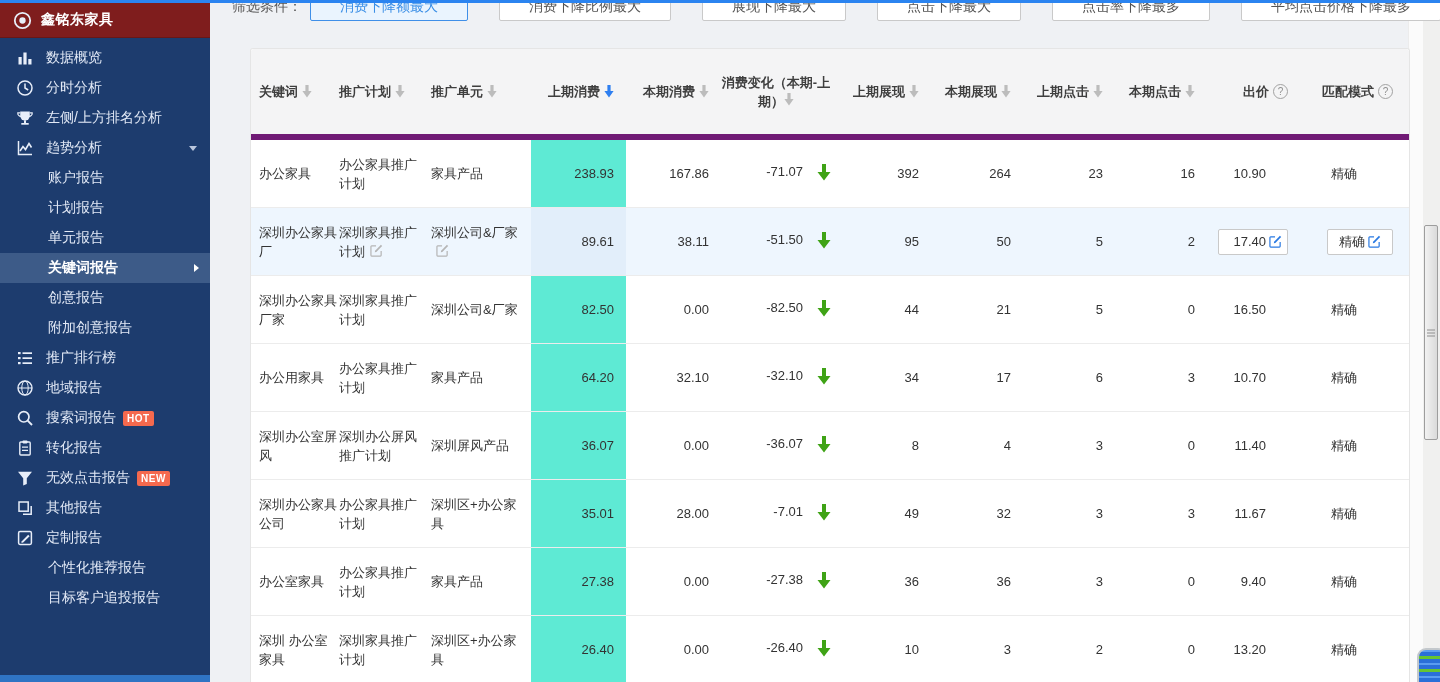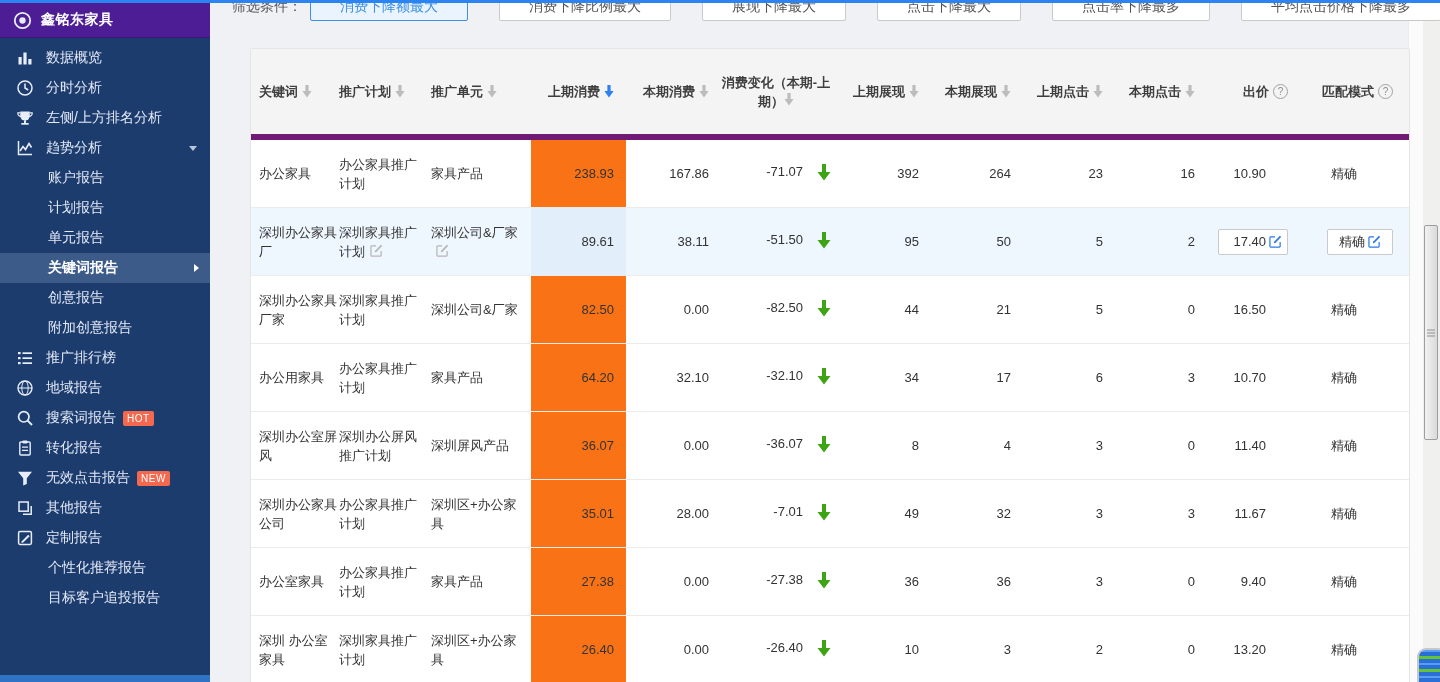--- a/index.html
+++ b/index.html
@@ -8,29 +8,29 @@
     background:#eff1f4;
     font-family:"Liberation Sans", sans-serif;
     -webkit-font-smoothing:antialiased;
   }
   
   .top-strip{position:absolute;left:0;top:0;width:1440px;height:3px;background:#2b84f0;z-index:5;}
 
   
   .sidebar{position:absolute;left:0;top:3px;width:210px;height:672px;background:#1d3c6e;z-index:4;}
   .sidebar-bottom-strip{position:absolute;left:0;top:675px;width:210px;height:7px;background:#2f74c4;z-index:4;}
-  .brand{height:34px;background:#4c1d95;display:flex;align-items:center;padding-left:13px;border-bottom:1px solid rgba(0,0,0,.18);}
+  .brand{height:34px;background:#7f1d1d;display:flex;align-items:center;padding-left:13px;border-bottom:1px solid rgba(0,0,0,.18);}
   .brand .icon{width:19px;height:19px;display:inline-flex;margin-right:9px;}
   .brand .label{color:#fff;font-size:14px;font-weight:bold;letter-spacing:.5px;}
   .menu{padding-top:5px;}
   .mitem{height:30px;display:flex;align-items:center;position:relative;color:#e2e9f6;font-size:14px;cursor:pointer;}
   .mitem .icon{width:18px;height:18px;margin-left:16px;margin-right:12px;display:inline-flex;flex:none;}
   .mitem.child{padding-left:48px;}
   .mitem.selected{background:#3d5b88;color:#fff;font-weight:bold;}
-  .mitem .badge{margin-left:7px;background:#f4694e;color:#fff;font-size:10px;font-weight:normal;
+  .mitem .badge{margin-left:7px;background:#f4694e;color:#fff;font-size:10px;font-weight:bold;
     line-height:13px;padding:1px 4px;border-radius:2px;letter-spacing:.5px;}
   .caret-down{position:absolute;right:13px;top:13px;width:0;height:0;
     border-left:4px solid transparent;border-right:4px solid transparent;border-top:5px solid #b9c6dd;}
   .arrow-right{position:absolute;right:11px;top:11px;width:0;height:0;
     border-top:4px solid transparent;border-bottom:4px solid transparent;border-left:5px solid #fff;}
 
   
   .filter-bar{position:absolute;left:232px;top:-9px;display:flex;align-items:flex-start;z-index:2;}
   .filter-label{color:#555;font-size:14px;line-height:30px;margin-right:8px;white-space:nowrap;}
   .fbtn{height:30px;line-height:28px;padding:0 29px;margin-right:31px;background:#fff;
@@ -57,21 +57,21 @@
   .c10{width:92px;padding-right:12px;justify-content:flex-end;}
   .c11{width:95px;padding-right:14px;justify-content:flex-end;}
   .c12{width:107px;padding-right:16px;justify-content:flex-end;}
   .head .td{font-size:13px;font-weight:bold;color:#3e3e3e;}
   .h-inner{display:inline-flex;align-items:center;gap:4px;}
   .c6 .h-inner{display:inline;text-align:center;line-height:19px;}
   .sort-icon{display:inline-flex;flex:none;}
   .help-circle{display:inline-block;width:13px;height:13px;border:1px solid #a2a2a2;border-radius:50%;
     color:#8f8f8f;font-size:10px;line-height:13px;text-align:center;font-weight:normal;flex:none;}
   .cellwrap{line-height:19px;}
-  .body-row .c4{background:#f97316;}
+  .body-row .c4{background:#5eead4;}
   .body-row.hl .c4{background:#e2eefa;text-align:center;}
   .chg-wrap{display:inline-flex;gap:14px;}
   .cell-edit-icon{display:inline-flex;margin-left:5px;vertical-align:-1px;}
   .bid-plain{margin-right:22px;}
   .match-plain{margin-right:36px;}
   .bid-box,.match-box{height:26px;background:#fff;border:1px solid #c9c9c9;border-radius:2px;
     display:inline-flex;align-items:center;box-sizing:border-box;cursor:pointer;}
   .bid-box{width:70px;justify-content:flex-end;padding:0 5px;}
   .match-box{width:66px;justify-content:center;padding:0 4px;}
   .bid-box .eicon,.match-box .eicon{display:inline-flex;margin-left:3px;}

